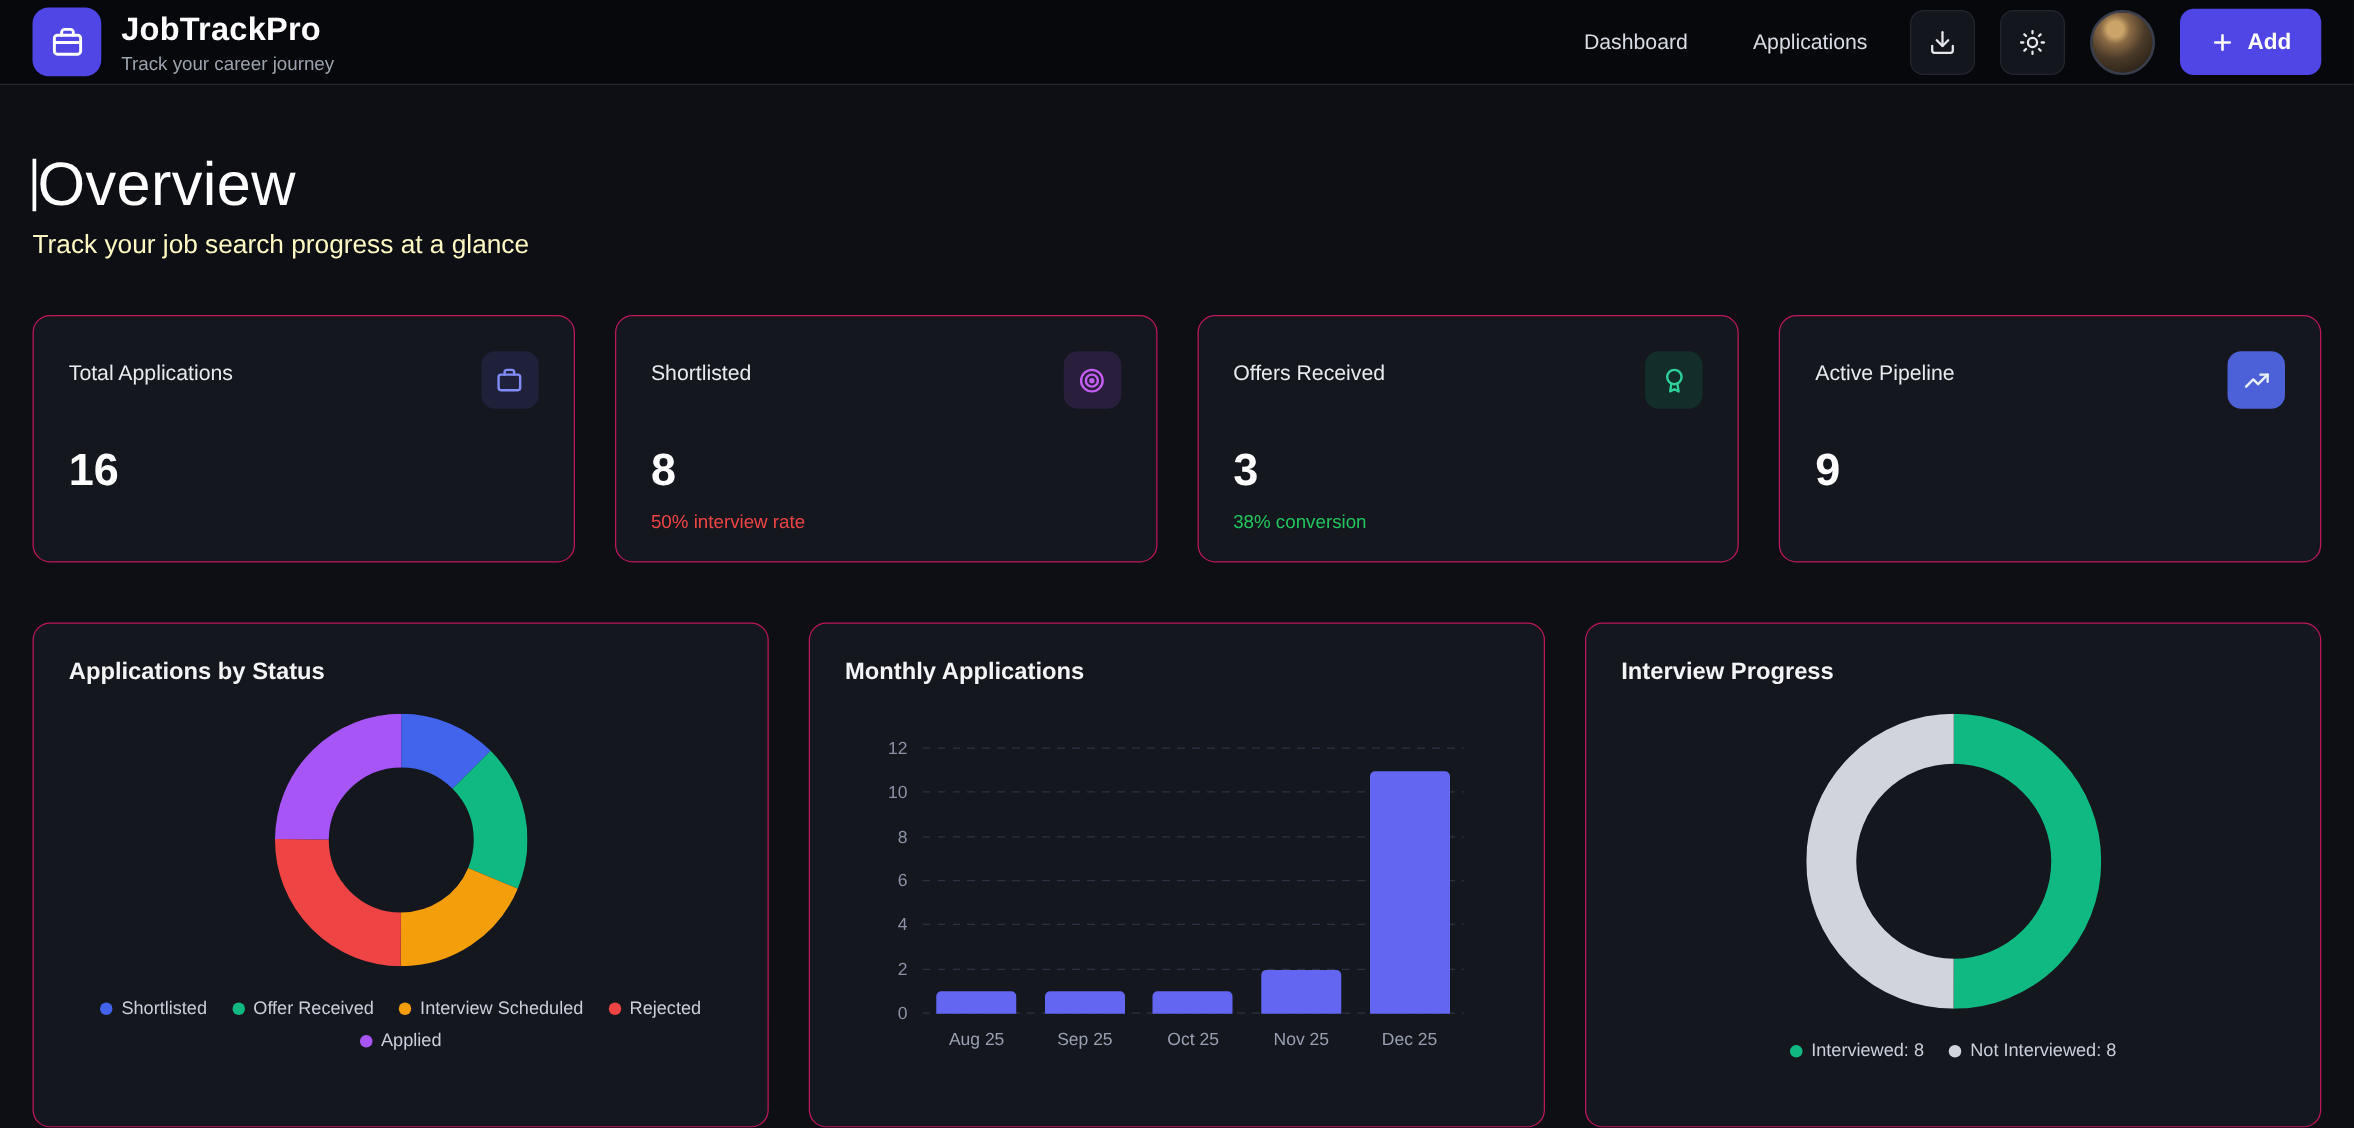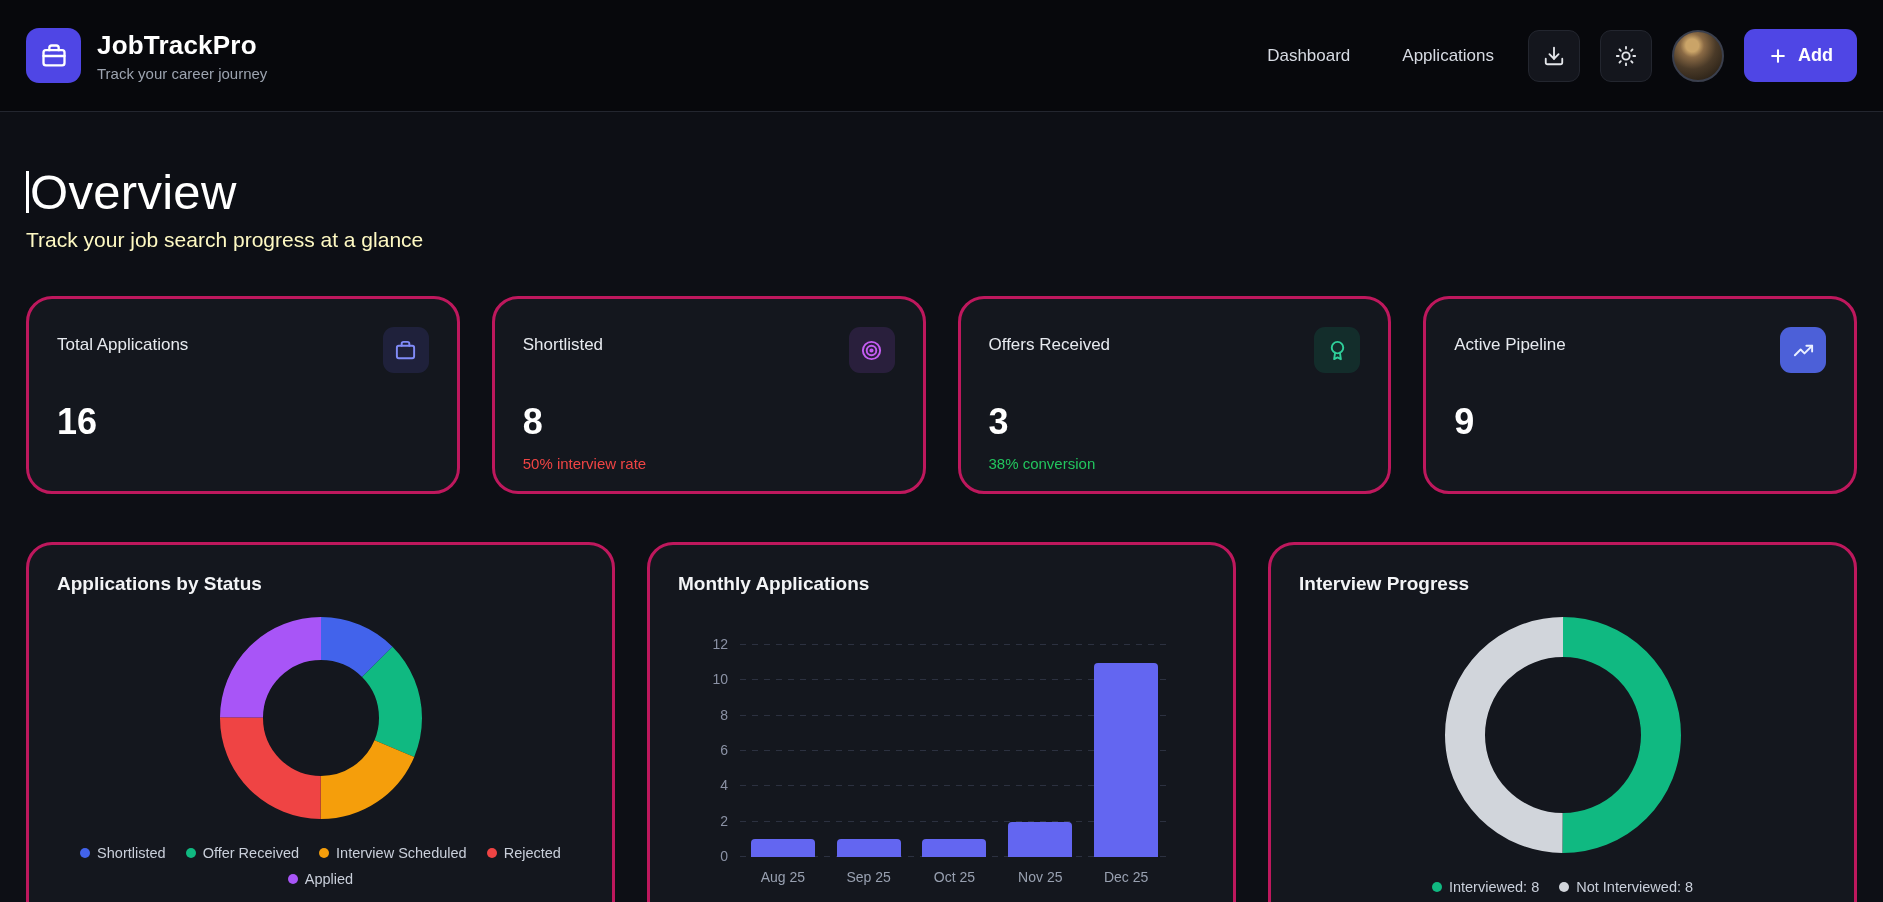--- a/index.html
+++ b/index.html
@@ -6,21 +6,21 @@
   html, body {
     width: 1883px; height: 902px;
     background: #0d0f15;
     font-family: "Liberation Sans", "DejaVu Sans", sans-serif;
     color: #e5e7eb;
     overflow: hidden;
   }
 
   
   .header {
-    height: 112px;
+    height: 68px;
     background: #07080c;
     border-bottom: 1px solid #23262f;
     display: flex; align-items: center; justify-content: space-between;
     padding: 0 26px;
   }
   .brand { display: flex; align-items: center; gap: 16px; }
   .logo-box {
     width: 55px; height: 55px; border-radius: 13px;
     background: #4f46e5; color: #ffffff;
     display: flex; align-items: center; justify-content: center;
@@ -56,21 +56,21 @@
   
   .main { padding: 0 26px; }
   .page-head { margin-top: 52px; display: flex; flex-direction: column; }
   .page-title-row { display: flex; align-items: center; }
   .caret { display: inline-block; width: 3px; height: 42px; background: #ffffff; margin-right: 1px; }
   .page-title { font-size: 49px; font-weight: normal; color: #ffffff; letter-spacing: .3px; }
   .page-subtitle { font-size: 21px; color: #fef9c3; margin-top: 8px; }
 
   
   .card {
-    background: #14171e; border: 3px solid #be185d; border-radius: 26px;
+    background: #14171e; border: 1px solid #be185d; border-radius: 14px;
   }
   .stats-grid {
     margin-top: 44px;
     display: grid; grid-template-columns: repeat(4, 1fr); gap: 32px;
   }
   .stat-card { height: 198px; padding: 28px; }
   .stat-top { display: flex; align-items: flex-start; justify-content: space-between; }
   .stat-label { font-size: 17px; color: #e7eaef; padding-top: 8px; }
   .icon-box {
     width: 46px; height: 46px; border-radius: 11px;

